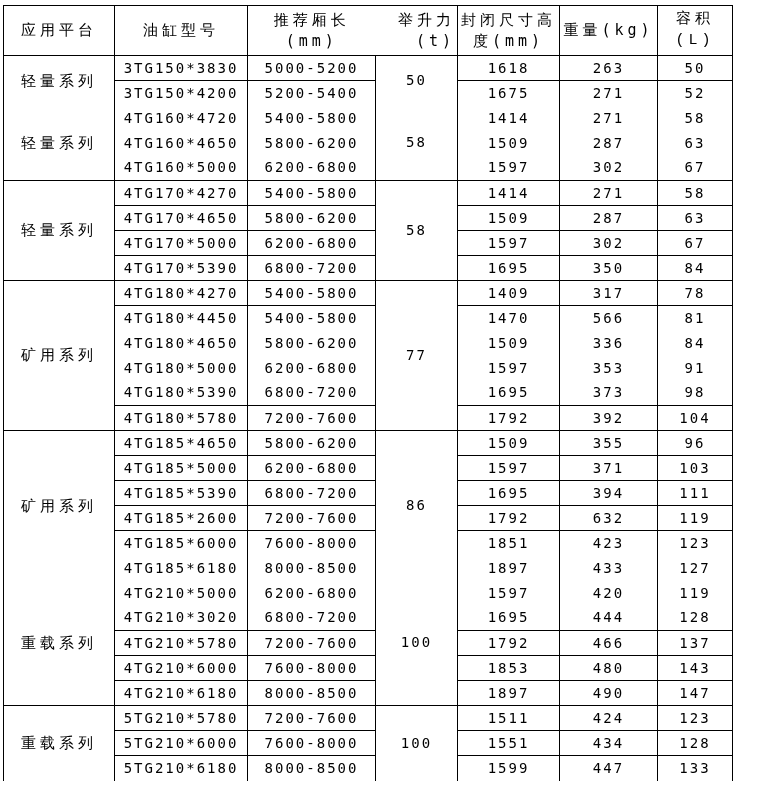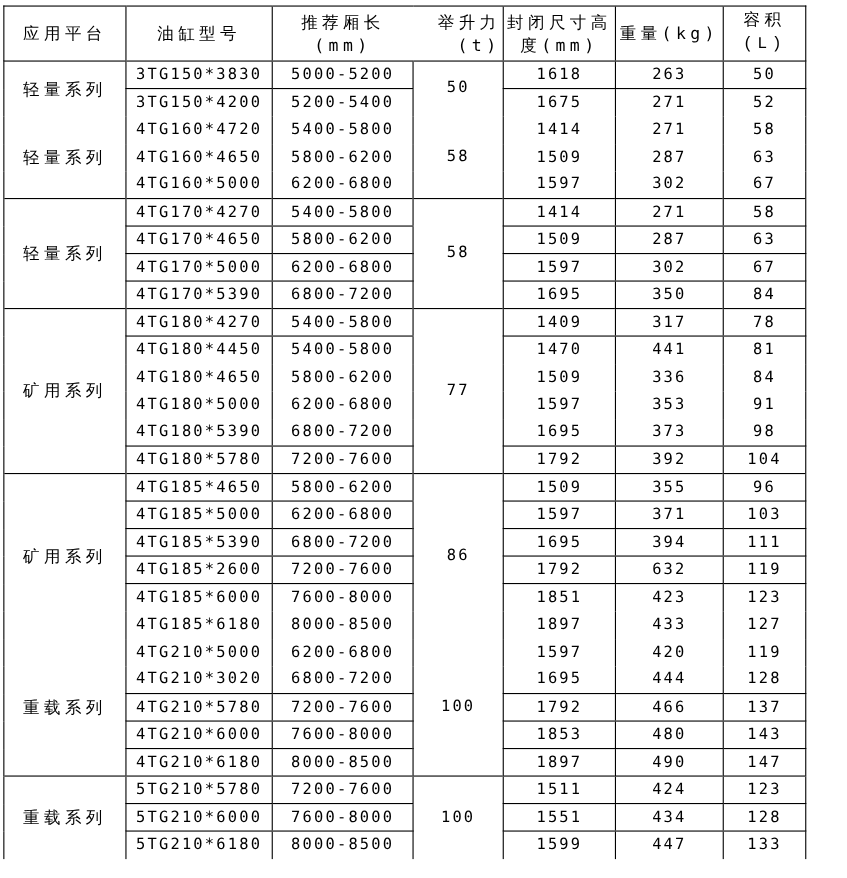--- a/index.html
+++ b/index.html
@@ -164,21 +164,21 @@
           <td class="c-box gt dv">5400-5800</td>
           <td class="c-lift gt" rowspan="6">77</td>
           <td class="c-height gt dv">1409</td>
           <td class="c-weight gt dv">317</td>
           <td class="c-volume gt dv">78</td>
         </tr>
         <tr>
           <td class="c-model">4TG180*4450</td>
           <td class="c-box">5400-5800</td>
           <td class="c-height">1470</td>
-          <td class="c-weight">441</td>
+          <td class="c-weight">566</td>
           <td class="c-volume">81</td>
         </tr>
         <tr>
           <td class="c-model">4TG180*4650</td>
           <td class="c-box">5800-6200</td>
           <td class="c-height">1509</td>
           <td class="c-weight">336</td>
           <td class="c-volume">84</td>
         </tr>
         <tr>

